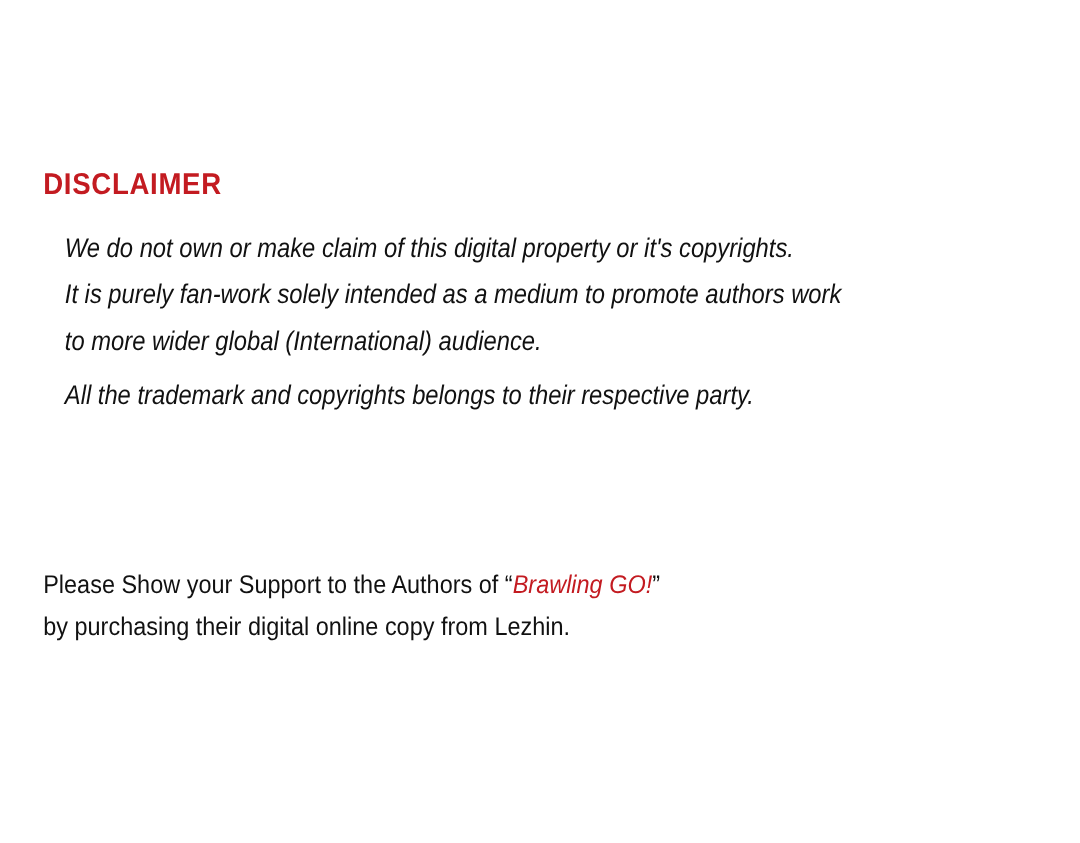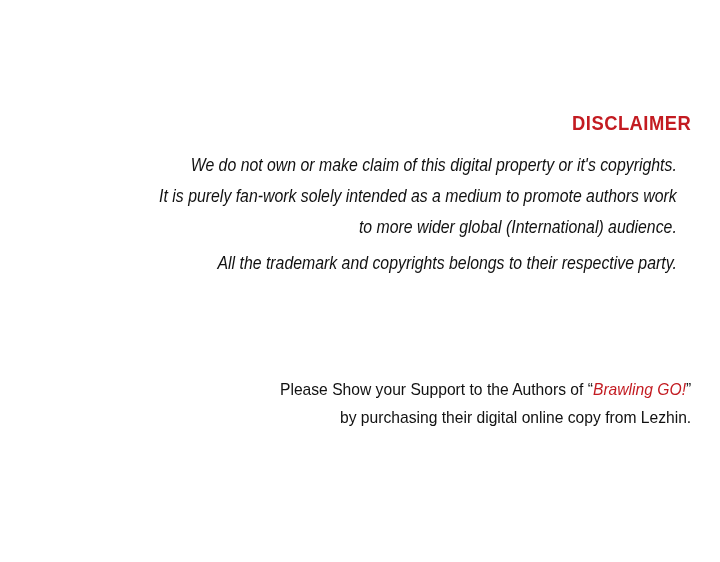--- a/index.html
+++ b/index.html
@@ -6,21 +6,21 @@
     margin: 0;
     padding: 0;
     background: #ffffff;
   }
   .page {
     position: relative;
     width: 720px;
     height: 537px;
     background: var(--bg, #ffffff);
     font-family: "Liberation Sans", sans-serif;
-    text-align: right;
+    text-align: left;
     overflow: hidden;
     box-sizing: border-box;
     padding-top: 111px;
   }
   .title {
     margin: 0 0 15px 0;
     font-size: 20px;
     line-height: 24px;
     font-weight: bold;
     letter-spacing: 0.5px;

